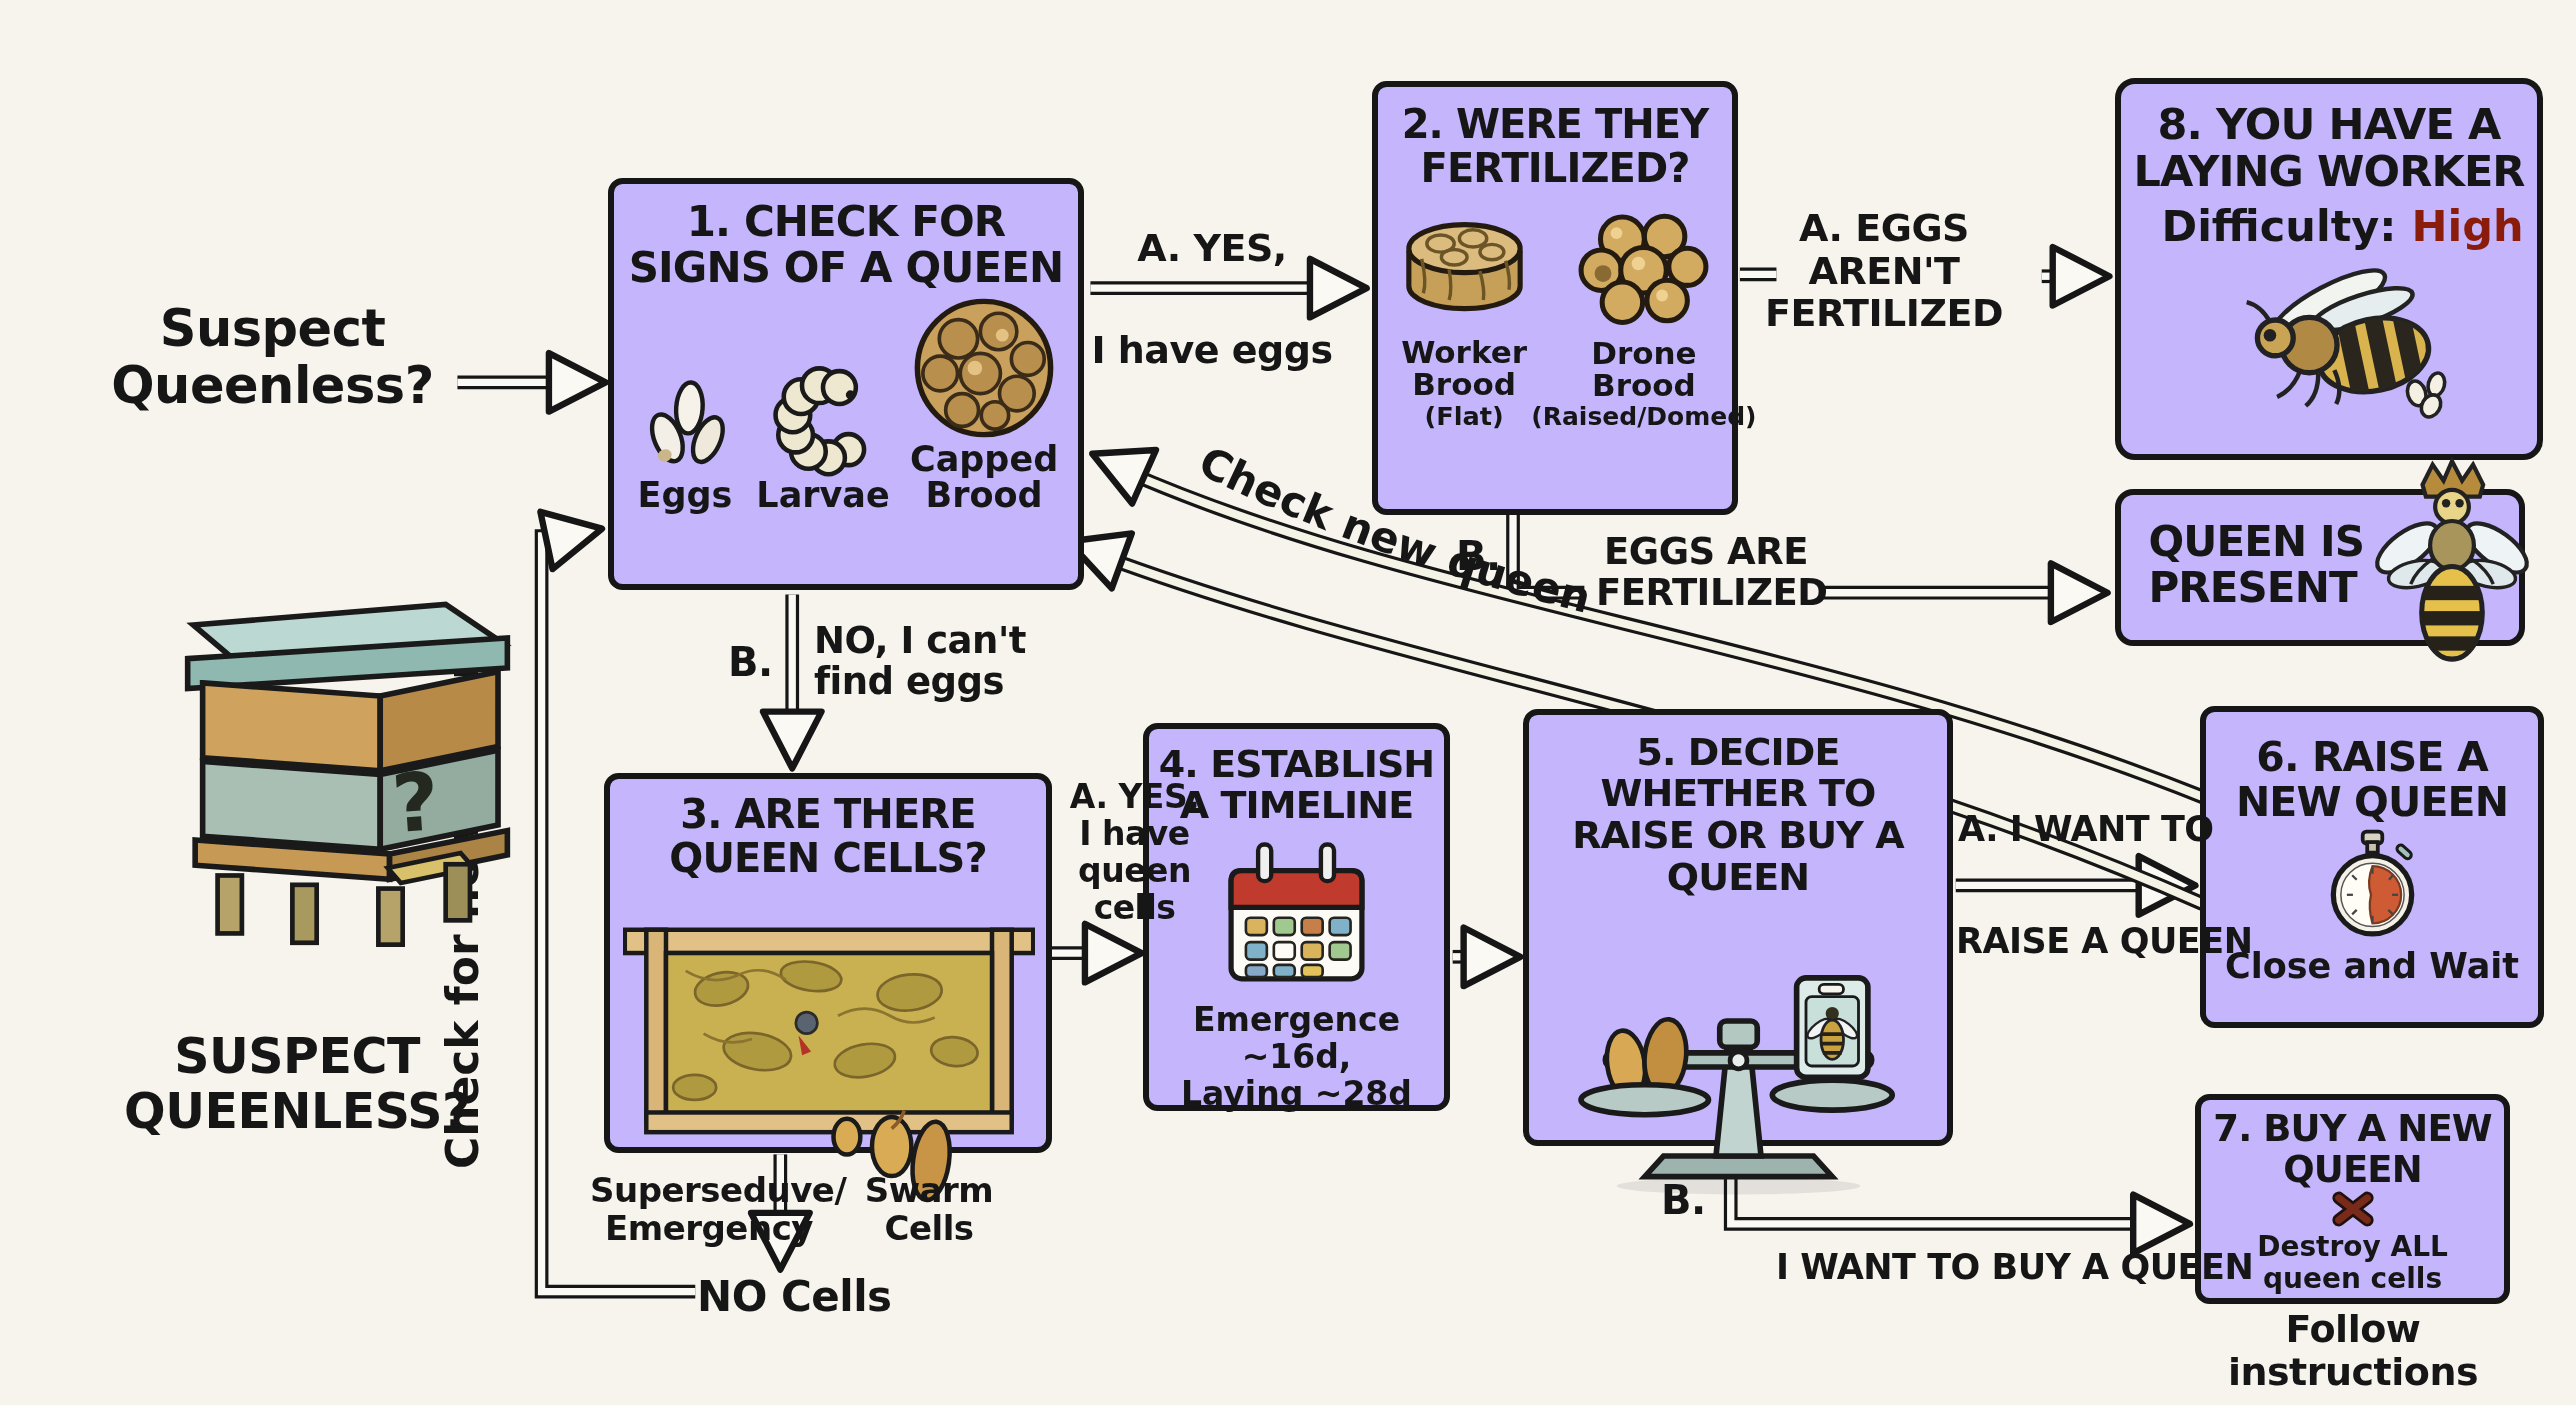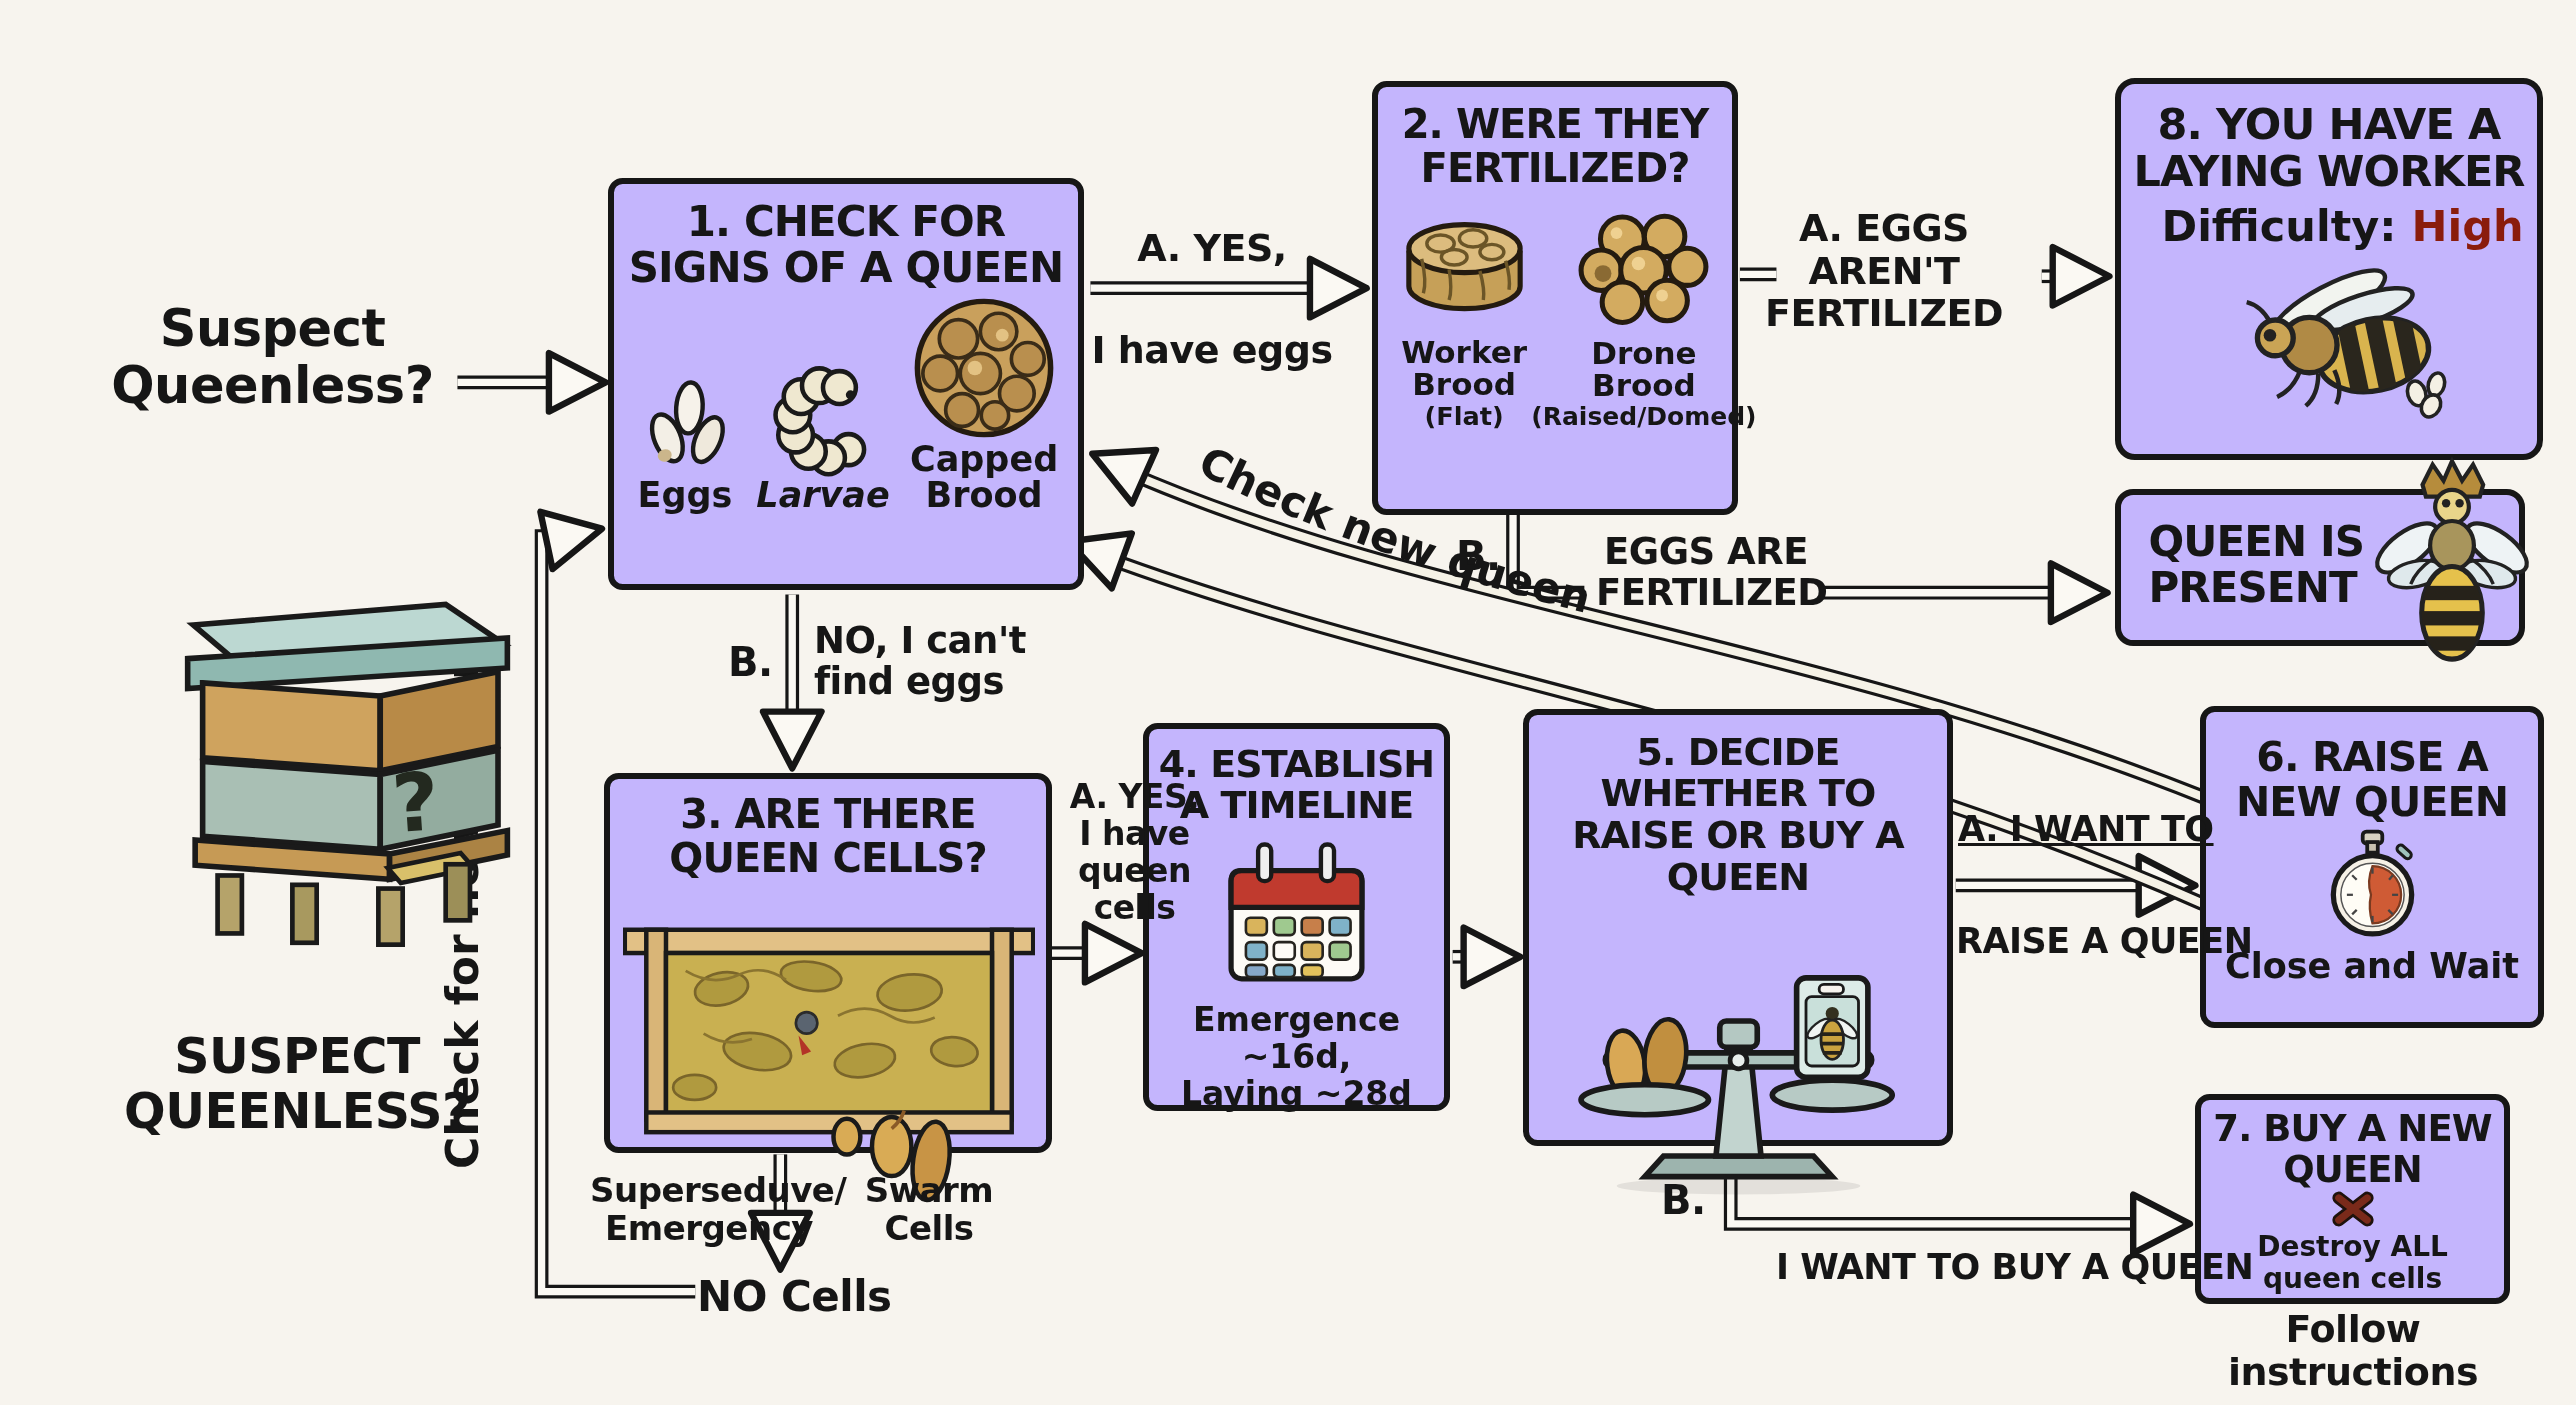--- a/index.html
+++ b/index.html
@@ -128,21 +128,21 @@
     <div class="icon-row" style="gap:14.6px;margin-top:3.7px;">
       <div class="icon-col" style="width:119px;">
         <svg width="88" height="117" viewBox="0 0 100 128">
           <ellipse cx="30" cy="86" rx="15" ry="28" transform="rotate(-22 30 86)" fill="#f3efe6" stroke="#1a1a1a" stroke-width="5"></ellipse>
           <ellipse cx="55" cy="52" rx="15" ry="29" transform="rotate(4 55 52)" fill="#f6f2ea" stroke="#1a1a1a" stroke-width="5"></ellipse>
           <ellipse cx="76" cy="88" rx="14" ry="27" transform="rotate(24 76 88)" fill="#efe9dc" stroke="#1a1a1a" stroke-width="5"></ellipse>
           <ellipse cx="27" cy="106" rx="8" ry="7" transform="rotate(-22 27 106)" fill="#cbb68b" stroke="none"></ellipse>
         </svg>
         <div class="item-label" style="font-size:35px;">Eggs</div>
       </div>
-      <div class="icon-col" style="width:128px;font-style:italic;">
+      <div class="icon-col" style="width:128px;">
         <svg width="110" height="115" viewBox="0 0 120 126">
           <g fill="#efe8d0" stroke="#1a1a1a" stroke-width="5">
             <circle cx="88" cy="96" r="17"></circle>
               <circle cx="66" cy="105" r="18"></circle>
             <circle cx="44" cy="98" r="19"></circle>
               <circle cx="30" cy="80" r="19"></circle>
             <circle cx="27" cy="58" r="19"></circle>
               <circle cx="36" cy="38" r="19"></circle>
             <circle cx="56" cy="26" r="19"></circle>
               <circle cx="78" cy="28" r="18"></circle>
@@ -424,19 +424,19 @@
   <div class="lbl" style="left:1456px;top:534px;font-size:40px;">B.</div>
   <div class="lbl" style="left:1596px;top:531px;width:220px;text-align:center;font-size:37px;">EGGS ARE
 FERTILIZED</div>
   <div class="lbl" style="left:728px;top:640px;font-size:40px;">B.</div>
   <div class="lbl" style="left:814px;top:620px;font-size:37px;text-align:left;">NO, I can't
 find eggs</div>
   <div class="lbl" style="left:1059px;top:779px;width:151px;text-align:center;font-size:33px;">A. YES,
 I have
 queen
 cells</div>
-  <div class="lbl" style="left:1958px;top:810px;font-size:35px;text-decoration:underline;">A. I WANT TO</div>
+  <div class="lbl" style="left:1958px;top:810px;font-size:35px;">A. I WANT TO</div>
   <div class="lbl" style="left:1956px;top:922px;font-size:35px;">RAISE A QUEEN</div>
   <div class="lbl" style="left:1661px;top:1178px;font-size:40px;">B.</div>
   <div class="lbl" style="left:1776px;top:1248px;font-size:35px;">I WANT TO BUY A QUEEN</div>
 
 </div>
 
 
 </body></html>

